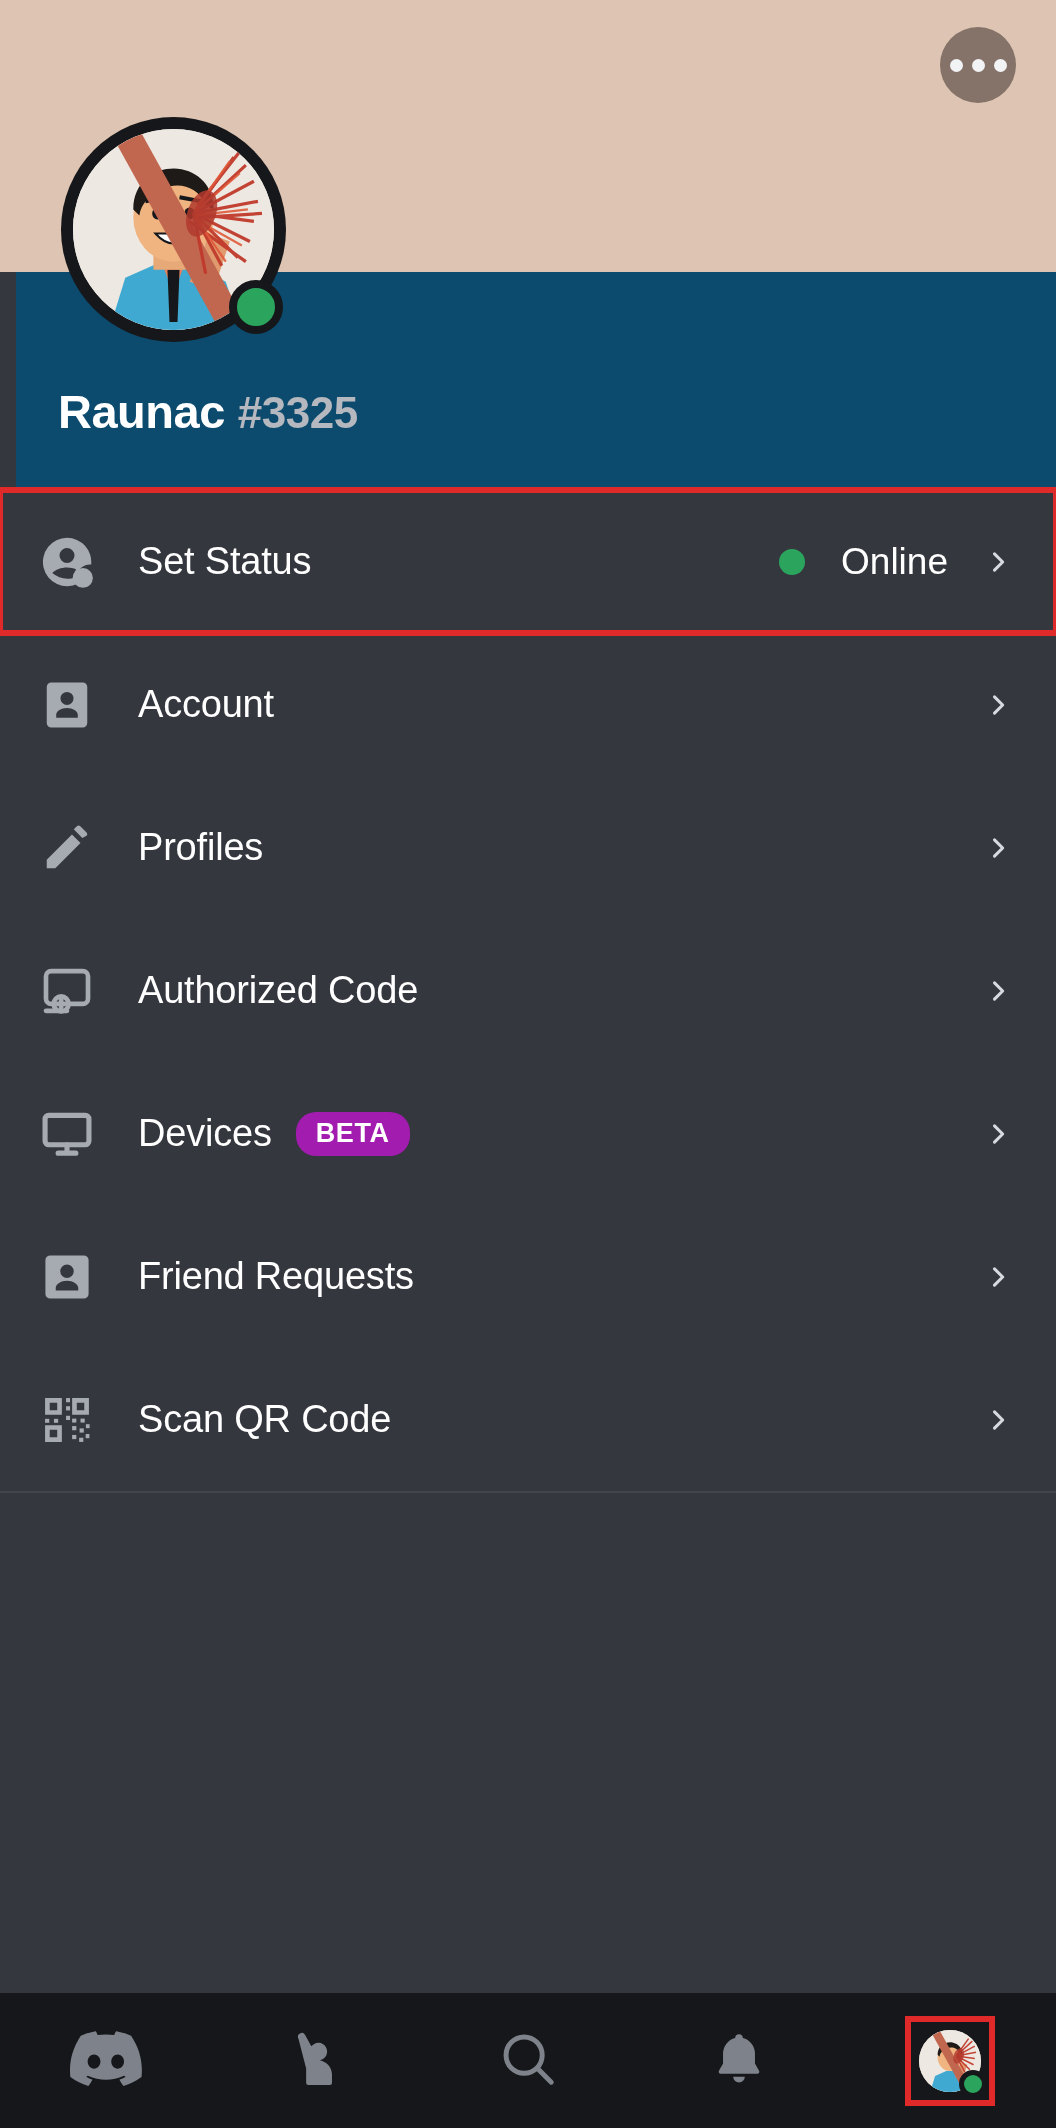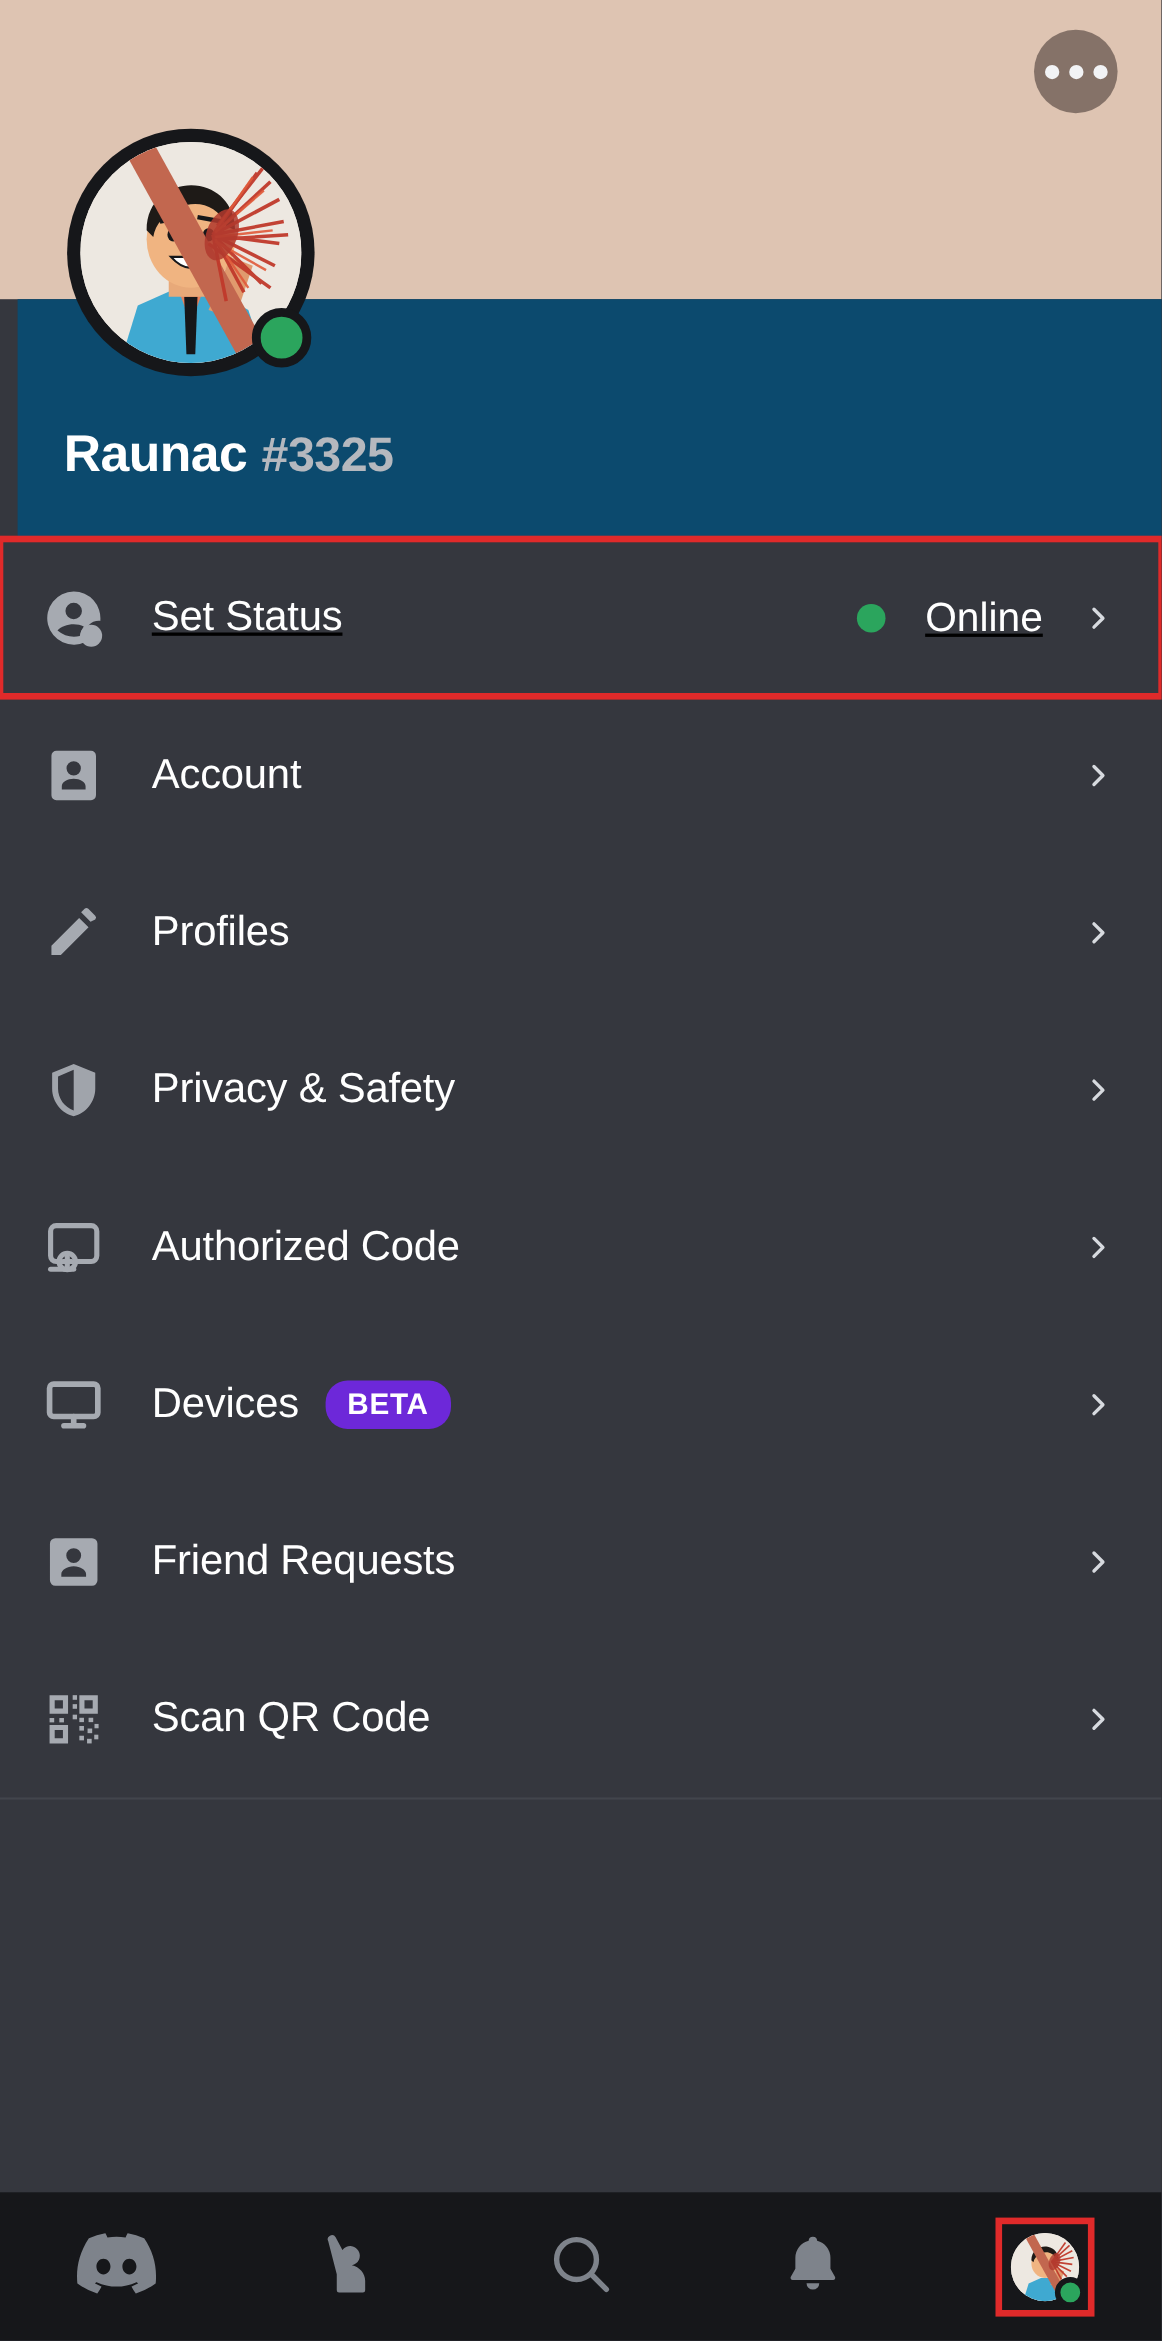--- a/index.html
+++ b/index.html
@@ -52,30 +52,30 @@
   }
   .username { font-size:47px; font-weight:bold; color:#FFFFFF; letter-spacing:-0.5px; }
   .discrim  { font-size:44px; font-weight:700; color:#B5B8BE; letter-spacing:-0.5px; }
 
   
   .list { position:absolute; left:0; top:490px; width:1056px; }
   .row {
     position:relative; height:143px; width:1056px;
     display:flex; align-items:center; padding:0 44px 0 36px;
   }
-  .row.highlighted { outline:6px solid #E02A2A; outline-offset:-3px; z-index:3;text-decoration:underline; }
+  .row.highlighted { outline:6px solid #E02A2A; outline-offset:-3px; z-index:3; }
   .row-icon {
     width:62px; min-width:62px; height:62px;
     display:flex; align-items:center; justify-content:center;
     margin-right:40px;
   }
   .row-icon svg { display:block; }
   .row-label { font-size:38px; color:#FFFFFF; letter-spacing:-0.2px; white-space:nowrap; }
   .badge {
-    margin-left:24px; background:#6d28d9; color:#FFFFFF;
+    margin-left:24px; background:#a21caf; color:#FFFFFF;
     font-size:27px; font-weight:bold; letter-spacing:0.6px;
     padding:8px 20px 9px; border-radius:20px; line-height:1;
   }
   .row-right { margin-left:auto; display:flex; align-items:center; gap:36px; }
   .status-mini { width:26px; height:26px; border-radius:50%; background:#2BA55D; }
   .status-text { font-size:37px; color:#FFFFFF; }
   .chev { width:28px; height:28px; }
 
   .divider { height:2px; background:#42454C; margin:0 0 0 0; width:1056px; }
   .section-head {
@@ -216,33 +216,20 @@
         </svg>
       </span>
       <span class="row-label">Profiles</span>
       <span class="row-right">
         <svg class="chev" viewBox="0 0 24 24" fill="none" stroke="#D7DADF" stroke-width="2.6" stroke-linecap="round" stroke-linejoin="round">
             <polyline points="9 5 16 12 9 19"></polyline>
           </svg>
       </span>
     </div>
 
-    <div class="row">
-      <span class="row-icon">
-        <svg width="56" height="56" viewBox="0 0 24 24" fill="#A6AAB1">
-          <path d="M12 1.8 3.6 5.2v6.3c0 5 3.6 9.6 8.4 10.7 4.8-1.1 8.4-5.7 8.4-10.7V5.2L12 1.8zm0 2.3v15.8c-3.5-1.1-6.1-4.6-6.1-8.4V6.7L12 4.1z" opacity="0.95"></path>
-        </svg>
-      </span>
-      <span class="row-label">Privacy &amp; Safety</span>
-      <span class="row-right">
-        <svg class="chev" viewBox="0 0 24 24" fill="none" stroke="#D7DADF" stroke-width="2.6" stroke-linecap="round" stroke-linejoin="round">
-            <polyline points="9 5 16 12 9 19"></polyline>
-          </svg>
-      </span>
-    </div>
 
     <div class="row">
       <span class="row-icon">
         <svg width="56" height="56" viewBox="0 0 24 24" fill="none" stroke="#A6AAB1" stroke-width="2">
           <rect x="3" y="3.5" width="18" height="14" rx="2.2"></rect>
           <path d="M3 20.5h9" stroke-linecap="round"></path>
           <circle cx="9.5" cy="17.5" r="3.2" fill="#35373E"></circle>
           <path d="M9.5 15.6v3.8M7.8 17.5h3.4" stroke-linecap="round"></path>
         </svg>
       </span>

